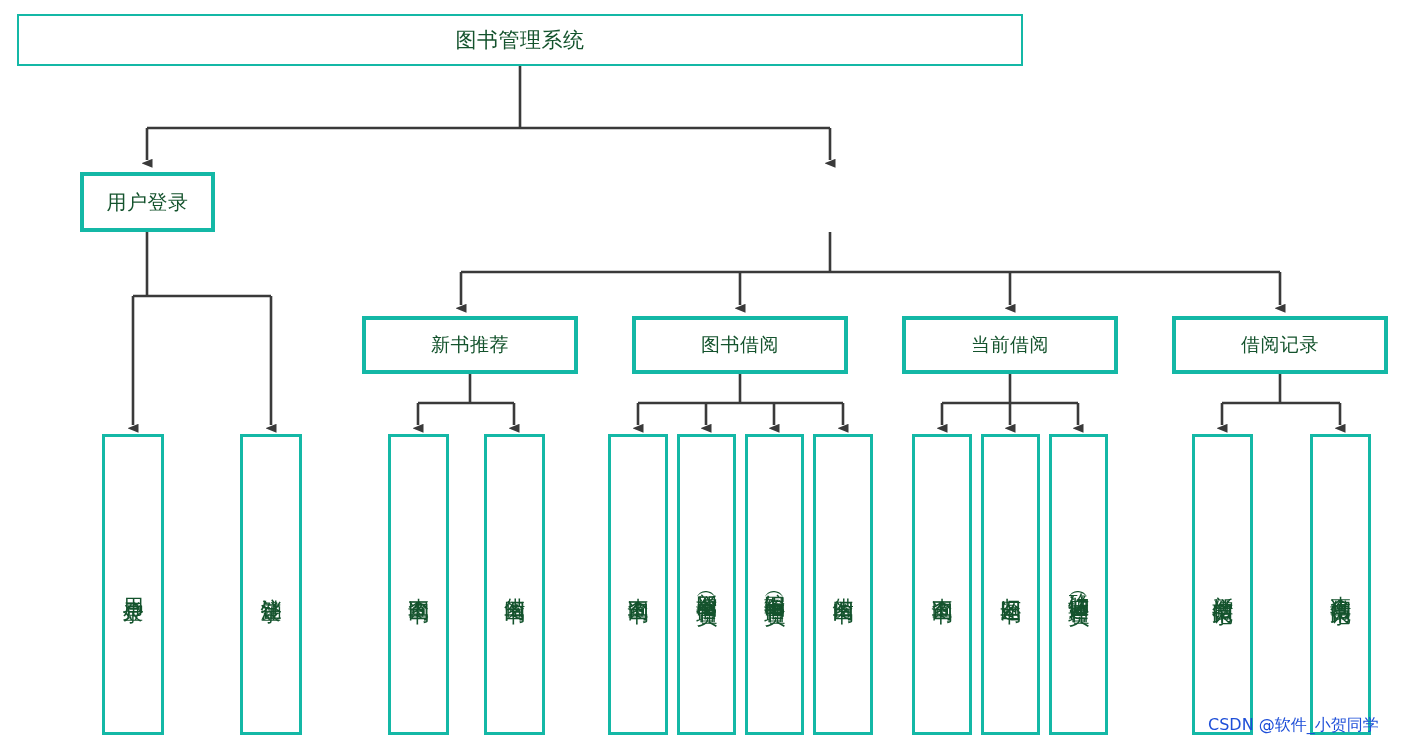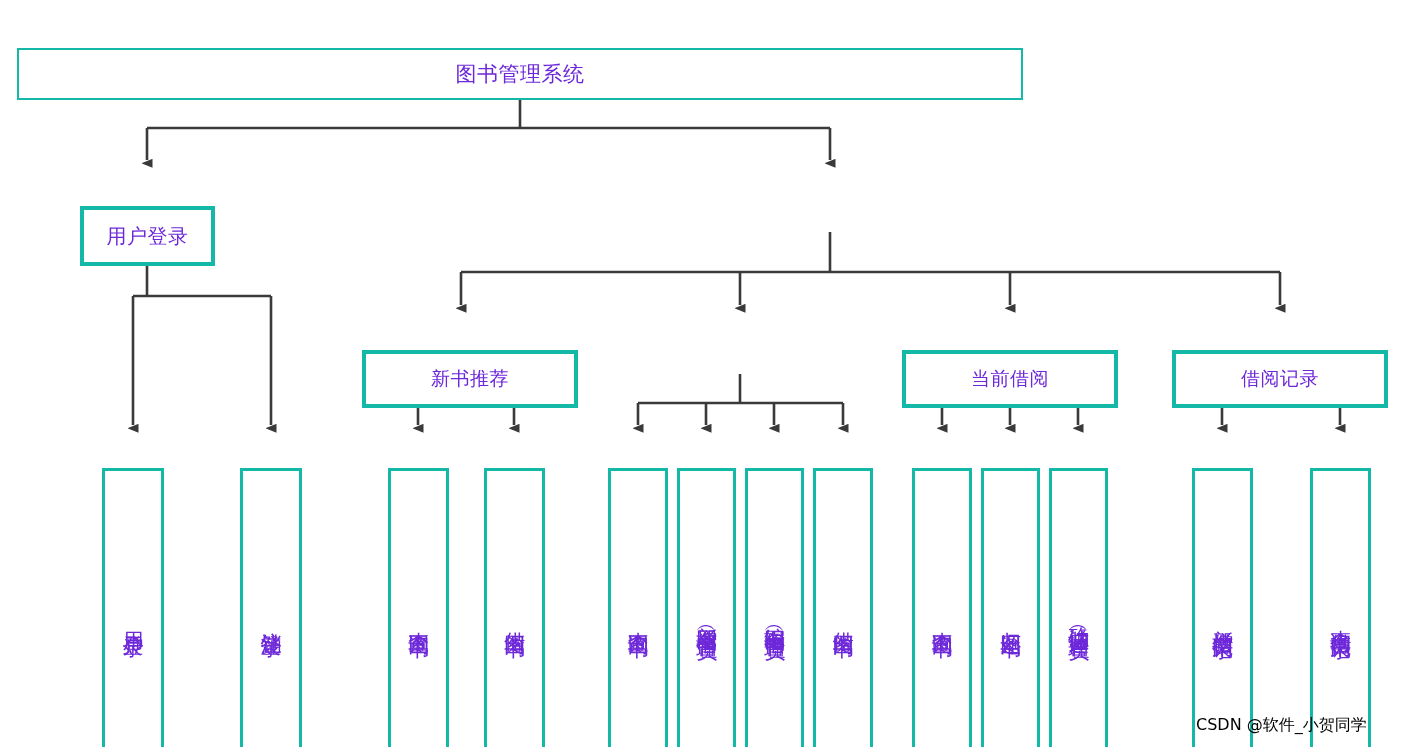--- a/index.html
+++ b/index.html
@@ -27,22 +27,21 @@
   }
   
   .node {
     position: absolute;
     box-sizing: border-box;
     background: #ffffff;
     border: 4px solid #14b8a6;
     display: flex;
     align-items: center;
     justify-content: center;
-    color: #6d28d9;
-    margin-top: 34px;
+    color: #14532d;
   }
   .node .label {
     display: block;
     text-align: center;
     line-height: 1.05;
     letter-spacing: 0.5px;
   }
   .node-root {
     border-width: 2px;
   }
@@ -68,23 +67,24 @@
     font-size: 21px;
     line-height: 1.06;
     letter-spacing: 2px;
     max-height: 100%;
     white-space: nowrap;
   }
   
   .watermark {
     position: absolute;
     font-size: 16px;
-    color: #000000;
+    color: #1d4ed8;
     white-space: nowrap;
     user-select: none;
+    padding-left: 12px;
   }
 </style>
 </head>
 <body>
 
 <div id="canvas">
 
   <svg id="diagram-svg" viewBox="0 0 1405 747" xmlns="http://www.w3.org/2000/svg">
     <defs>
       <marker id="arrow" markerWidth="9" markerHeight="11" refX="1.2" refY="5.5" orient="auto" markerUnits="userSpaceOnUse">
@@ -144,20 +144,23 @@
 
   <div class="node node-branch" style="left:80px; top:172px; width:135px; height:60px;">
     <span class="label">用户登录</span>
   </div>
 
 
   <div class="node node-sub" style="left:362px; top:316px; width:216px; height:58px;">
     <span class="label">新书推荐</span>
   </div>
 
+  <div class="node node-sub" style="left:632px; top:316px; width:216px; height:58px;">
+    <span class="label">图书借阅</span>
+  </div>
 
   <div class="node node-sub" style="left:902px; top:316px; width:216px; height:58px;align-items:center;">
     <span class="label">当前借阅</span>
   </div>
 
   <div class="node node-sub" style="left:1172px; top:316px; width:216px; height:58px;justify-content:center;">
     <span class="label">借阅记录</span>
   </div>
 
   <div class="node node-leaf" style="left:102px; top:434px; width:62px; height:301px;">

